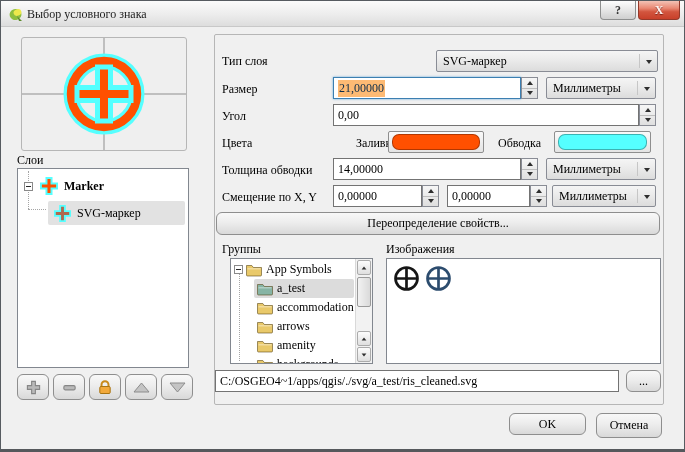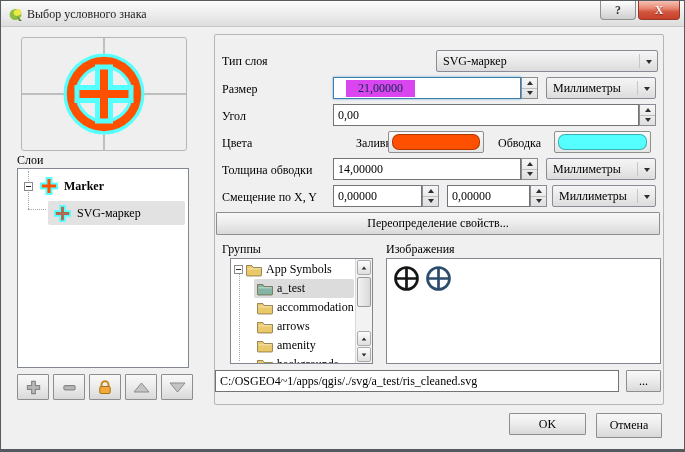--- a/index.html
+++ b/index.html
@@ -20,33 +20,33 @@
     border-radius:0 0 4px 4px;display:flex;align-items:center;justify-content:center;
     background:linear-gradient(#FDFDFD,#E9E9E9 45%,#CFCFCF);font-weight:bold;color:#333;
     cursor:default;}
   #btn-close{background:linear-gradient(#F3C2B5,#E98873 40%,#D2553E 60%,#C8402A);
     border-color:#93392A;color:#FDF3F0;text-shadow:0 1px 1px rgba(60,0,0,.6);}
   
   .lbl{position:absolute;white-space:nowrap;}
   .field{position:absolute;background:#fff;border:1px solid #737373;display:flex;
     align-items:center;padding:0 4px;overflow:hidden;white-space:nowrap;}
   .field.focused{border:1px solid #3C7FB1;box-shadow:0 0 2px rgba(61,149,214,.8);}
-  .sel-text{background:#d946ef;color:#0A2B4A;padding:1px 12px;margin-left:8px;}
+  .sel-text{background:#fdba74;color:#0A2B4A;padding:1px 1px;}
   .spinbtns{position:absolute;border:1px solid #898C95;display:flex;flex-direction:column;
     background:linear-gradient(#F6F6F6,#DFDFDF);}
   .sb{flex:1;display:flex;align-items:center;justify-content:center;}
   .sb + .sb{border-top:1px solid #BDBDBD;}
   .tri-up{width:0;height:0;border-left:3px solid transparent;border-right:3px solid transparent;border-bottom:4px solid #2E2E2E;}
   .tri-dn{width:0;height:0;border-left:3px solid transparent;border-right:3px solid transparent;border-top:4px solid #2E2E2E;}
   .combo{position:absolute;border:1px solid #898C95;border-radius:2px;display:flex;align-items:center;
     padding:0 20px 0 6px;background:linear-gradient(#F5F5F5,#EBEBEB 45%,#DCDCDC);overflow:hidden;white-space:nowrap;}
   .combo::before{content:"";position:absolute;right:17px;top:3px;bottom:3px;width:1px;background:#C6C6C6;}
   .combo .arrow{position:absolute;right:5px;top:9px;width:0;height:0;
     border-left:3.5px solid transparent;border-right:3.5px solid transparent;border-top:4px solid #2E2E2E;}
-  .pushbtn{position:absolute;border:1px solid #8E8E8E;border-radius:1px;display:flex;
+  .pushbtn{position:absolute;border:1px solid #8E8E8E;border-radius:6px;display:flex;
     align-items:center;justify-content:center;background:linear-gradient(#F8F8F8,#EDEDED 45%,#D9D9D9);}
   .colorbtn{position:absolute;border:1px solid #8E8E8E;border-radius:2px;padding:2px 3px;
     background:linear-gradient(#FAFAFA,#E4E4E4);}
   .swatch{width:100%;height:100%;border-radius:7px;border:1px solid rgba(0,0,0,.3);}
   .panel{position:absolute;background:#fff;border:1px solid #82878F;}
   .frame{position:absolute;background:#F0F0F0;border:1px solid #B6B6B6;border-radius:2px;}
   
   .trow{position:relative;display:flex;align-items:center;}
   .expander{width:9px;height:9px;background:#fff;border:1px solid #8A8A8A;position:relative;flex:none;}
   .expander::after{content:"";position:absolute;left:1px;right:1px;top:3px;height:1px;background:#2A2A2A;}

